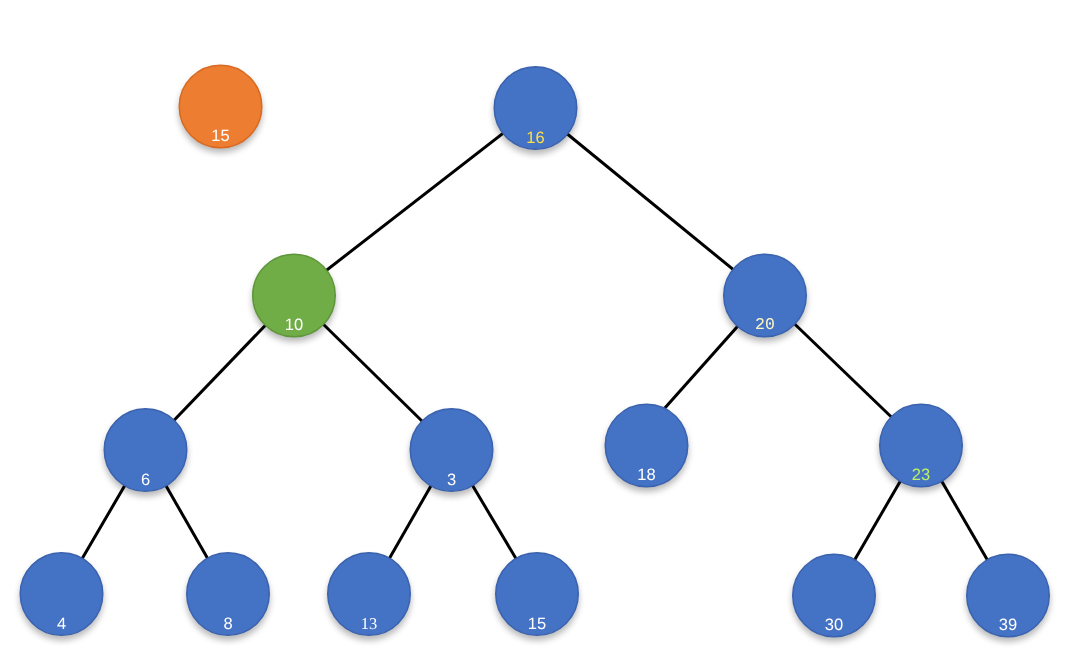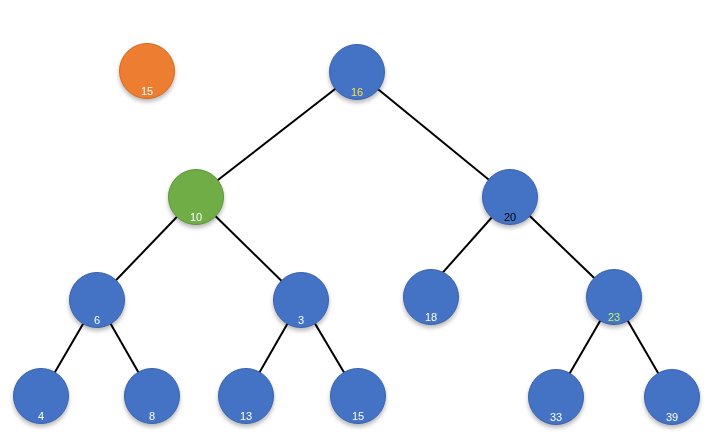--- a/index.html
+++ b/index.html
@@ -64,46 +64,46 @@
       <div class="node" style="left: 119px; top: 43px; width: 56px; height: 56px; background: rgb(237, 125, 49); border-color: rgb(216, 105, 31);">
         <span style="color: rgb(255, 255, 255);">15</span>
       </div>
       <div class="node" style="left: 329px; top: 44px; width: 56px; height: 56px; background: rgb(68, 114, 196); border-color: rgb(58, 98, 174);">
         <span style="color: #fde047;">16</span>
       </div>
       <div class="node" style="left: 168px; top: 169px; width: 56px; height: 56px; background: rgb(112, 173, 71); border-color: rgb(93, 150, 56);">
         <span style="color: rgb(255, 255, 255);">10</span>
       </div>
       <div class="node" style="left: 482px; top: 169px; width: 56px; height: 56px; background: rgb(68, 114, 196); border-color: rgb(58, 98, 174);">
-        <span style="color: #000000;">20</span>
+        <span style="color: #fef9c3; font-family: Liberation Mono, monospace;">20</span>
       </div>
       <div class="node" style="left: 69px; top: 272px; width: 56px; height: 56px; background: rgb(68, 114, 196); border-color: rgb(58, 98, 174);">
         <span style="color: rgb(255, 255, 255);">6</span>
       </div>
       <div class="node" style="left: 273px; top: 272px; width: 56px; height: 56px; background: rgb(68, 114, 196); border-color: rgb(58, 98, 174);">
         <span style="color: rgb(255, 255, 255);">3</span>
       </div>
       <div class="node" style="left: 403px; top: 269px; width: 56px; height: 56px; background: rgb(68, 114, 196); border-color: rgb(58, 98, 174);">
         <span style="color: rgb(255, 255, 255);">18</span>
       </div>
       <div class="node" style="left: 586px; top: 269px; width: 56px; height: 56px; background: rgb(68, 114, 196); border-color: rgb(58, 98, 174);">
         <span style="color: #bef264; text-align: center;">23</span>
       </div>
       <div class="node" style="left: 13px; top: 368px; width: 56px; height: 56px; background: rgb(68, 114, 196); border-color: rgb(58, 98, 174);">
         <span style="color: rgb(255, 255, 255);">4</span>
       </div>
       <div class="node" style="left: 124px; top: 368px; width: 56px; height: 56px; background: rgb(68, 114, 196); border-color: rgb(58, 98, 174);">
         <span style="color: rgb(255, 255, 255);">8</span>
       </div>
       <div class="node" style="left: 218px; top: 368px; width: 56px; height: 56px; background: rgb(68, 114, 196); border-color: rgb(58, 98, 174);">
-        <span style="color: rgb(255, 255, 255);">13</span>
+        <span style="color: rgb(255, 255, 255); font-family: Liberation Serif, serif;">13</span>
       </div>
       <div class="node" style="left: 330px; top: 368px; width: 56px; height: 56px; background: rgb(68, 114, 196); border-color: rgb(58, 98, 174);">
         <span style="color: rgb(255, 255, 255);">15</span>
       </div>
       <div class="node" style="left: 528px; top: 369px; width: 56px; height: 56px; background: rgb(68, 114, 196); border-color: rgb(58, 98, 174);">
-        <span style="color: rgb(255, 255, 255);">33</span>
+        <span style="color: rgb(255, 255, 255);">30</span>
       </div>
       <div class="node" style="left: 644px; top: 369px; width: 56px; height: 56px; background: rgb(68, 114, 196); border-color: rgb(58, 98, 174);">
         <span style="color: rgb(255, 255, 255);">39</span>
       </div>
     </div>
 </div>
 
 </body></html>

